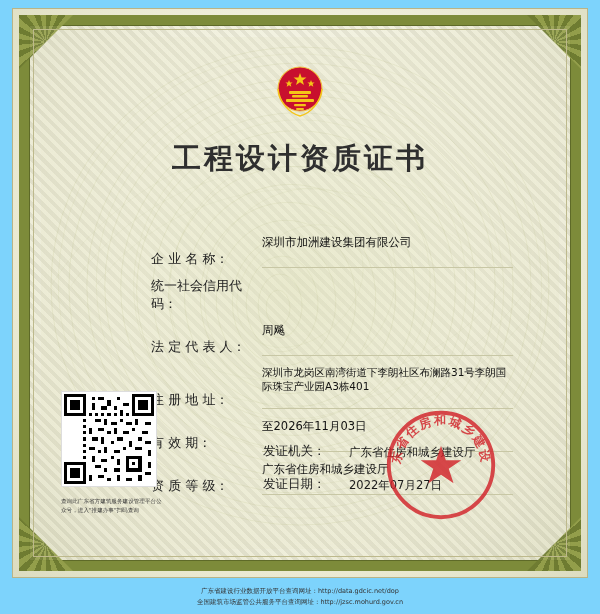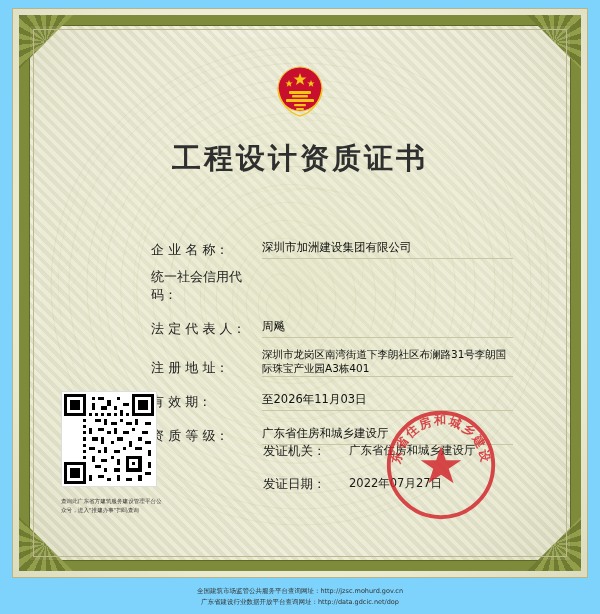--- a/index.html
+++ b/index.html
@@ -159,21 +159,21 @@
     flex: 0 0 7px;
   }
   .field-value {
     flex: 1 1 auto;
     font-family: "DejaVu Sans", "Liberation Sans", sans-serif;
     font-size: 11.5px;
     color: #111111;
     line-height: 1.35;
     padding-top: 4px;
     border-bottom: 1px solid #c8c7a5;
-    padding-bottom: 1px;
+    padding-bottom: 15px;
     min-height: 17px;
   }
   .field-value.small {
     font-size: 10.5px;
     line-height: 1.3;
   }
 
   
   .qr-block {
     position: absolute;
@@ -200,21 +200,21 @@
 
   
   .issuer {
     position: absolute;
     right: 40px;
     bottom: 34px;
     width: 250px;
   }
   .issuer-row {
     display: flex;
-    align-items: flex-start;
+    align-items: flex-end;
     margin-bottom: 16px;
     margin-top: 16px;
   }
   .issuer-label {
     flex: 0 0 86px;
     font-family: "DejaVu Sans", "Liberation Sans", sans-serif;
     font-size: 12.5px;
     color: #222222;
   }
   .issuer-value {
@@ -486,17 +486,17 @@
           <text font-family="&quot;DejaVu Sans&quot;, sans-serif" font-size="12.5" fill="#d2232a" font-weight="bold" letter-spacing="2">
             <textPath href="#sealarc" startOffset="50%" text-anchor="middle">广东省住房和城乡建设厅</textPath>
           </text>
         </g>
       </svg>
 
     </div>
   </div>
 
   <div class="footer">
+    <div>广东省建设行业数据开放平台查询网址：http://data.gdcic.net/dop</div>
     <div>全国建筑市场监管公共服务平台查询网址：http://jzsc.mohurd.gov.cn</div>
-    <div>广东省建设行业数据开放平台查询网址：http://data.gdcic.net/dop</div>
   </div>
 
 </div>
 
 </body></html>

